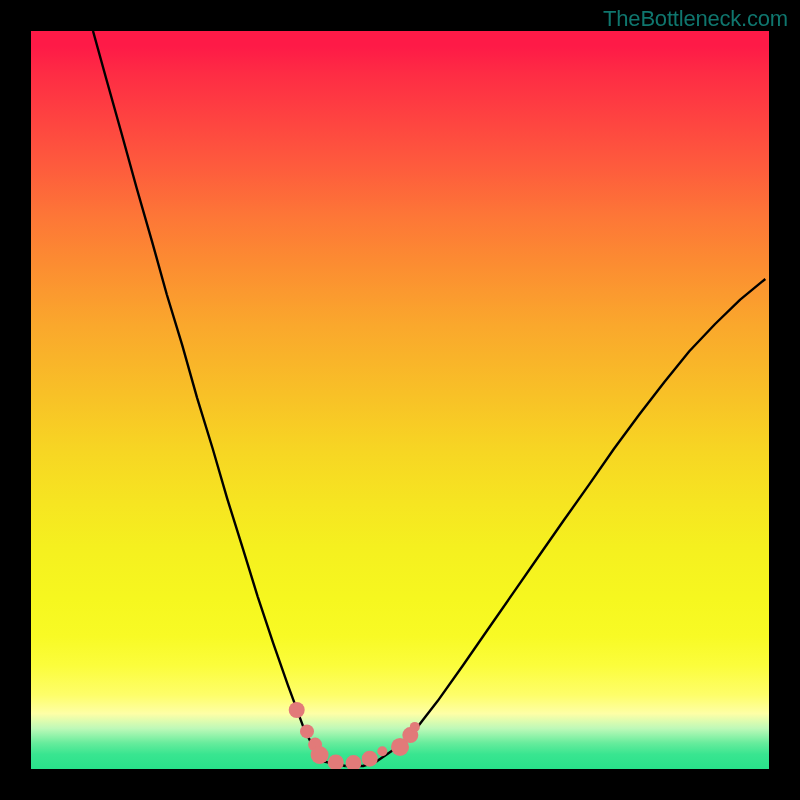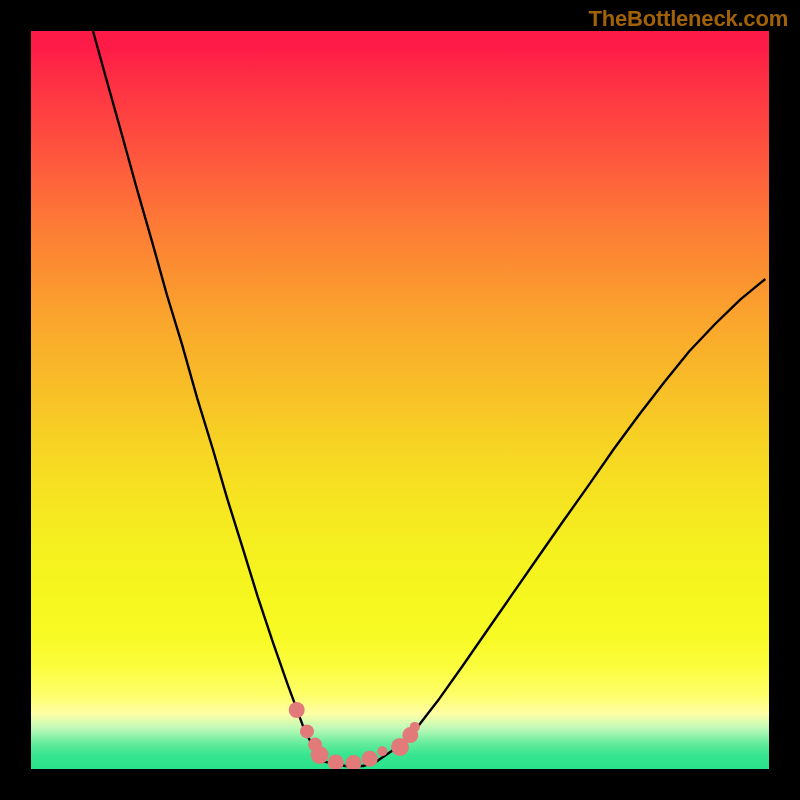--- a/index.html
+++ b/index.html
@@ -61,23 +61,23 @@
     position: absolute;
     left: 0;
     top: 0;
     width: 738px;
     height: 738px;
   }
   .watermark {
     position: absolute;
     top: 6px;
     right: 12px;
-    color: #a16207;
+    color: #0f766e;
     font-size: 22px;
-    font-weight: 700;
+    font-weight: 400;
     letter-spacing: -0.2px;
   }
 </style>
 </head>
 <body>
 
 <div class="frame">
   <div class="plot">
     <div class="gradient"></div>
     <svg class="svglayer" viewBox="0 0 738 738" preserveAspectRatio="none">

